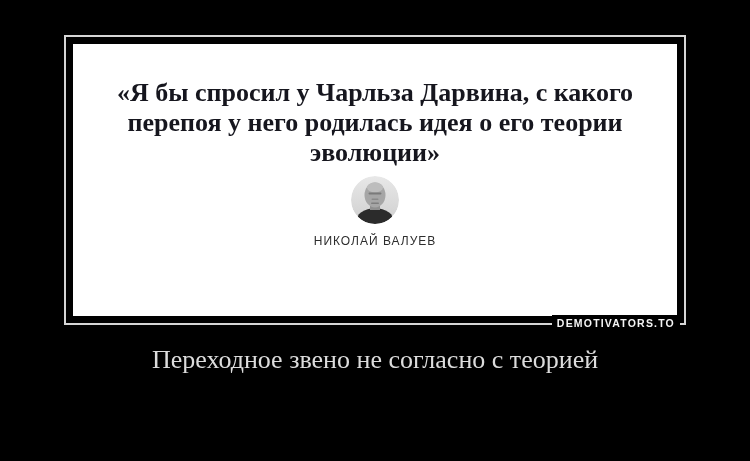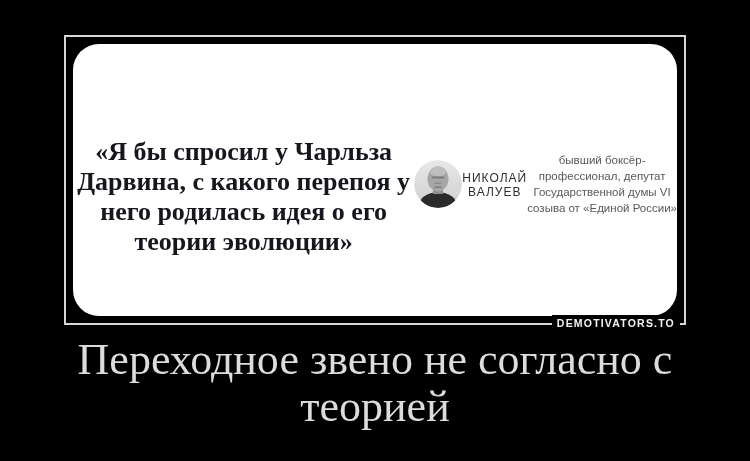--- a/index.html
+++ b/index.html
@@ -17,24 +17,24 @@
     width: 622px; height: 290px;
     border: 2px solid #d6d6d6;
     box-sizing: border-box;
   }
   .card {
     position: absolute;
     left: 73px; top: 44px;
     width: 604px; height: 272px;
     background: #ffffff;
     display: flex;
+    flex-direction: column;
     align-items: center;
     text-align: center;
     box-sizing: border-box;
-    border-radius: 26px;
   }
   .quote {
     margin-top: 34px;
     max-width: 580px;
     font-family: "Liberation Serif", "DejaVu Serif", serif;
     font-weight: bold;
     font-size: 26px;
     line-height: 30px;
     color: #16161e;
   }
@@ -75,21 +75,21 @@
     position: absolute;
     top: 336px;
     left: 0;
     width: 100%;
     display: flex;
     justify-content: center;
   }
   .caption {
     max-width: 620px;
     font-family: "Liberation Serif", "DejaVu Serif", serif;
-    font-size: 44px;
+    font-size: 26px;
     line-height: 47px;
     color: #dcdcdc;
     text-align: center;
     text-shadow: 0 0 1px rgba(0,0,0,0.6);
   }
 </style>
 </head>
 <body>
 
 <div class="stage">
@@ -118,21 +118,20 @@
           <ellipse cx="24" cy="11.5" rx="8" ry="5" fill="#bdbdbd"></ellipse>
           <rect x="17.5" y="16.5" width="13" height="2" rx="1" fill="#7a7a7a"></rect>
           <rect x="20.5" y="22.5" width="7" height="1.4" rx="0.7" fill="#8a8a8a"></rect>
           <rect x="20" y="26.5" width="8" height="1.5" rx="0.75" fill="#7f7f7f"></rect>
         </g>
       </svg>
     </div>
 
     <div class="author-name">НИКОЛАЙ ВАЛУЕВ</div>
 
-    <div class="author-desc">бывший боксёр-профессионал, депутат Государственной думы VI созыва от «Единой России»</div>
   </div>
 
   <div class="watermark">DEMOTIVATORS.TO</div>
 
   <div class="caption-wrap">
     <div class="caption">Переходное звено не согласно с теорией</div>
   </div>
 
 </div>
 

